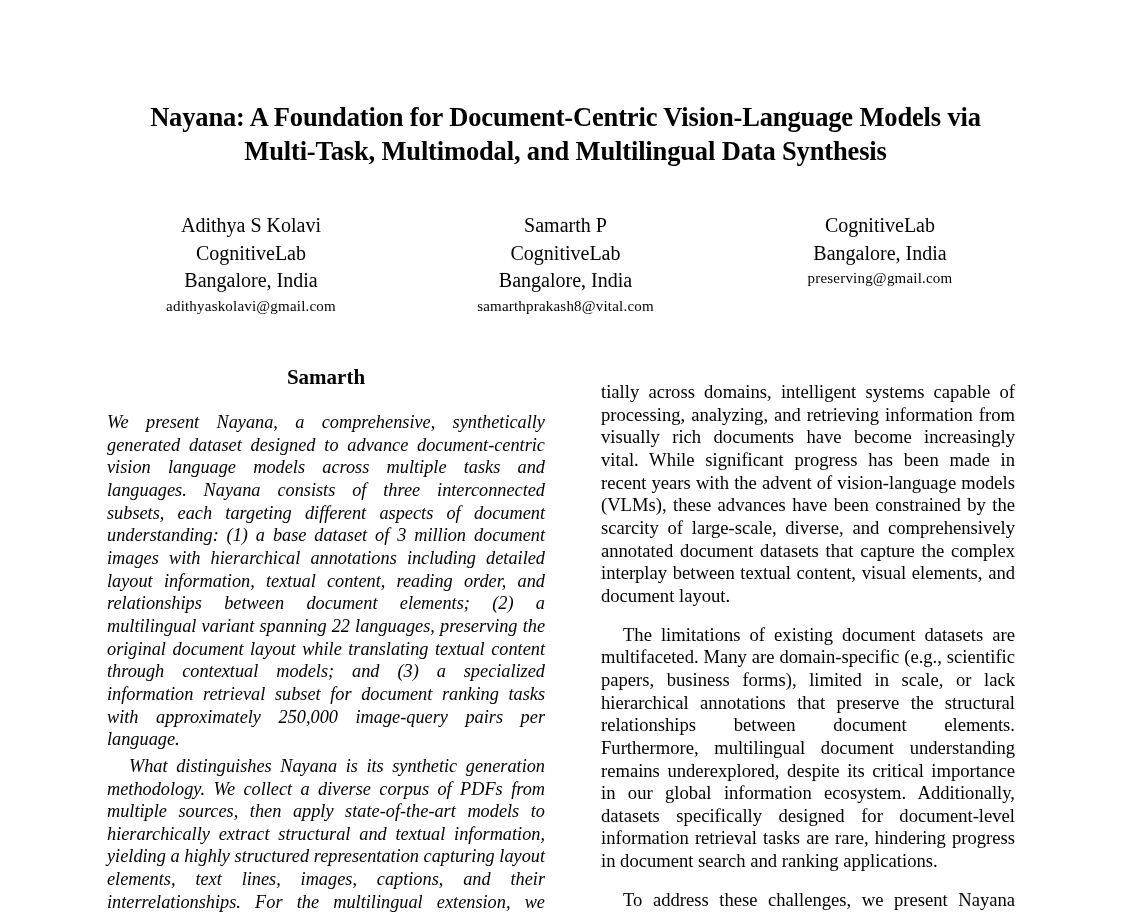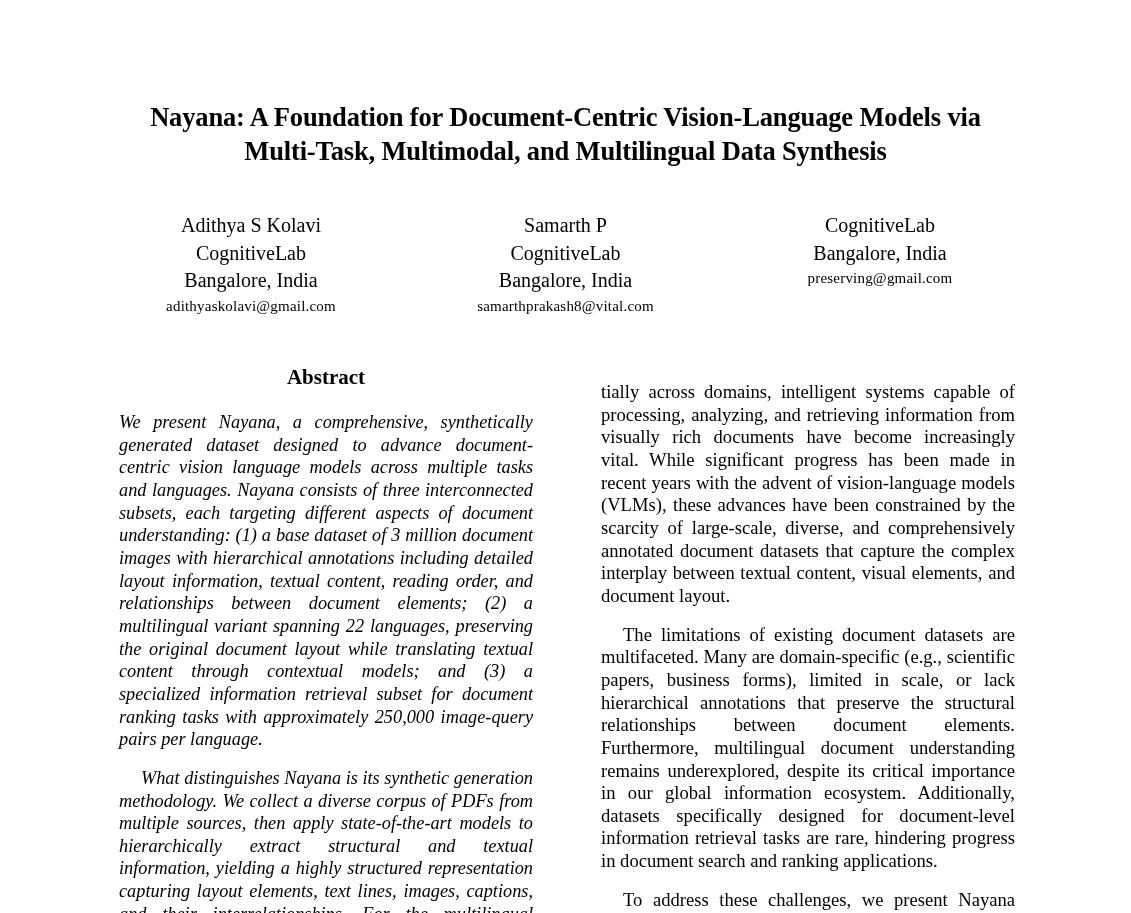--- a/index.html
+++ b/index.html
@@ -97,21 +97,21 @@
     line-height: 22.65px;
     text-align: justify;
     text-justify: inter-word;
     hyphens: manual;
   }
   p.abstract-par {
     font-style: italic;
     font-size: 18.3px;
     line-height: 22.65px;
     text-align: justify;
-    margin: 16px;
+    margin: 4px;
     font-family: Liberation Serif, serif;
   }
   p.indent { text-indent: 22px; }
 </style>
 </head>
 <body>
 
 <div class="page">
 
   <div class="title-block">
@@ -139,21 +139,21 @@
       <div class="author-line">CognitiveLab</div>
       <div class="author-line">Bangalore, India</div>
       <div class="author-email">preserving@gmail.com</div>
     </div>
 
   </div>
 
   <div class="columns">
 
     <div class="col col-left">
-      <div class="abstract-heading">Abstract</div>
+      <div class="abstract-heading">Samarth</div>
       <p class="abstract-par">We present Nayana, a comprehensive, synthetically generated dataset designed to advance document-centric vision language models across multiple tasks and languages. Nayana consists of three interconnected subsets, each targeting different aspects of document understanding: (1) a base dataset of 3 million document images with hierarchical annotations including detailed layout information, textual content, reading order, and relationships between document elements; (2) a multilingual variant spanning 22 languages, preserving the original document layout while translating textual content through contextual models; and (3) a specialized information retrieval subset for document ranking tasks with approximately 250,000 image-query pairs per language.</p>
       <p class="abstract-par indent">What distinguishes Nayana is its synthetic generation methodology. We collect a diverse corpus of PDFs from multiple sources, then apply state-of-the-art models to hierarchically extract structural and textual information, yielding a highly structured representation capturing layout elements, text lines, images, captions, and their interrelationships. For the multilingual extension, we employ contextual translation models to transform textual elements while pre-</p>
     </div>
 
     <div class="col col-right">
       <p class="body-par">tially across domains, intelligent systems capable of processing, analyzing, and retrieving information from visually rich documents have become increasingly vital. While significant progress has been made in recent years with the advent of vision-language models (VLMs), these advances have been constrained by the scarcity of large-scale, diverse, and comprehensively annotated document datasets that capture the complex interplay between textual content, visual elements, and document layout.</p>
       <p class="body-par indent">The limitations of existing document datasets are multifaceted. Many are domain-specific (e.g., scientific papers, business forms), limited in scale, or lack hierarchical annotations that preserve the structural relationships between document elements. Furthermore, multilingual document understanding remains underexplored, despite its critical importance in our global information ecosystem. Additionally, datasets specifically designed for document-level information retrieval tasks are rare, hindering progress in document search and ranking applications.</p>
       <p class="body-par indent">To address these challenges, we present Nayana (meaning ”eyes” in Hindi), a comprehensive, synthetically generated dataset designed to advance document-centric vision-language models across multiple tasks and languages. Nayana consists of three interconnected subsets, each tar-</p>
     </div>
 

